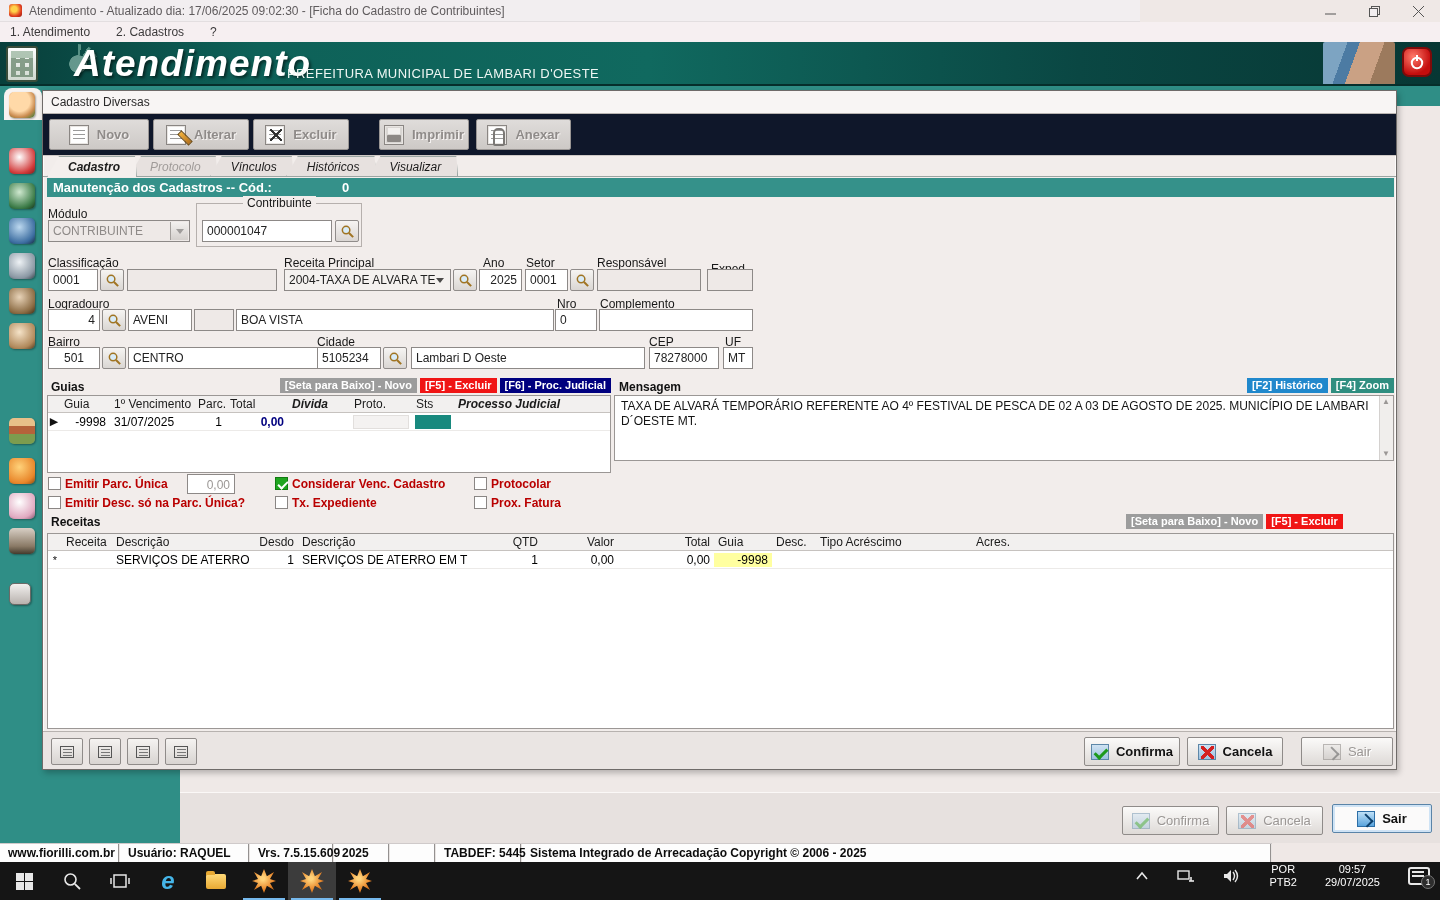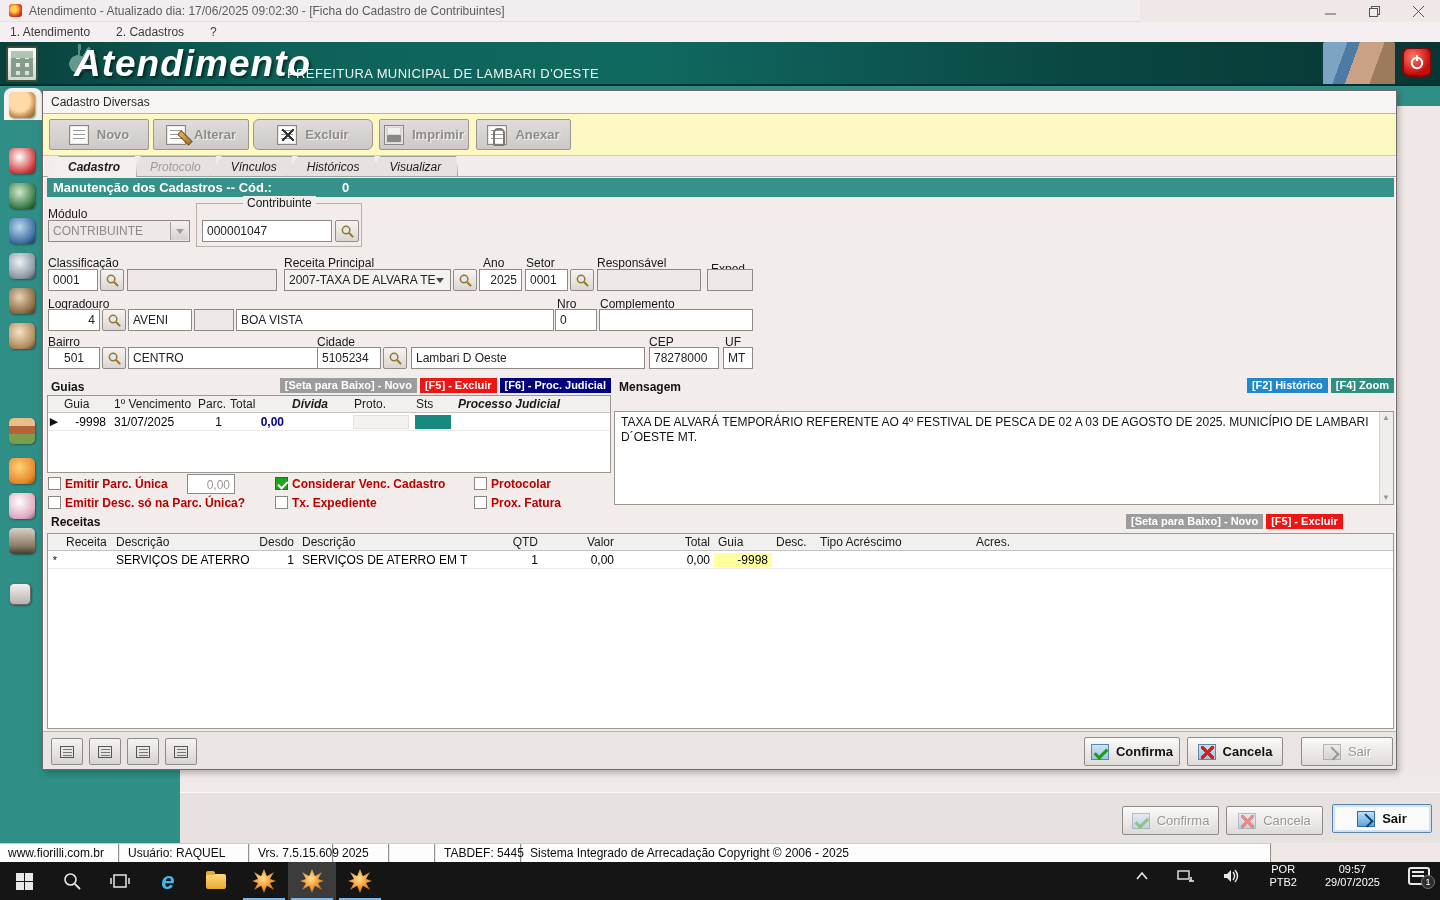--- a/index.html
+++ b/index.html
@@ -65,21 +65,21 @@
   .mdi-strip { position:absolute; left:0; top:22px; width:1260px; height:51px;
     background:#e7e1df; border-top:1px solid #fbf8f7; }
 
   
   .dialog { position:absolute; left:42px; top:4px; width:1355px; height:680px;
     background:#f2edeb; border:1px solid #6f6b69; box-shadow:0 0 0 1px #fdfbfa inset, 2px 3px 6px rgba(0,0,0,.25);
     overflow:hidden; }
   .dlg-title { position:absolute; left:0; top:0; width:100%; height:23px; background:#f8f5f4;
     border-bottom:1px solid #b9b4b1; font-size:12px; color:#2b2a2a; padding:4px 0 0 8px; }
   .toolband { position:absolute; left:0; top:23px; width:100%; height:42px;
-    background:#fef9c3; border-bottom:1px solid #cfc9c6; }
+    background:#0f172a; border-bottom:1px solid #cfc9c6; }
   .tbtn { position:absolute; top:5px; height:31px; background:linear-gradient(#dfdcda,#cdc9c6);
     border:1px solid #9a9694; border-radius:2px; display:flex; align-items:center;
     justify-content:center; gap:8px; font-size:13px; font-weight:bold; color:#8f8b89;
     text-shadow:1px 1px 0 #f6f3f2; }
   .tbico { position:relative; width:20px; height:20px; background:#fefefe; border:1px solid #8a8683;
     box-shadow:inset 0 0 0 1px #e8e5e2; }
   .tbico::before { content:""; position:absolute; left:3px; top:4px; width:12px; height:10px;
     background:repeating-linear-gradient(#9a9a9a 0 1px, transparent 1px 4px); }
   .mod-pencil::after { content:""; position:absolute; right:-3px; bottom:-2px; width:4px;
     height:14px; background:linear-gradient(#f2b23c,#b4701c); transform:rotate(-45deg); border:1px solid #6d4a12; }
@@ -185,21 +185,21 @@
       linear-gradient(-45deg, transparent 40%, #d42020 40% 60%, transparent 60%); }
   .ico-exit { width:18px; height:16px; background:linear-gradient(#e8e6e4,#c9c5c2);
     border:1px solid #8a8683; position:relative; }
   .ico-exit.blue { background:linear-gradient(#bfe0f7,#5aa4dd); border-color:#2d6ea6; }
   .ico-exit::after { content:""; position:absolute; left:3px; top:4px; width:9px; height:7px;
     border-top:2px solid #555; border-right:2px solid #555; transform:rotate(45deg); }
   .ico-exit.blue::after { border-color:#0d3f6b; }
 
   
   .statusbar { position:absolute; left:0; top:843px; width:1272px; height:19px; background:#fdfdfd;
-    border-top:1px solid #cfcaca; display:flex; font-size:12px; font-weight:normal; color:#0c0c0c; }
+    border-top:1px solid #cfcaca; display:flex; font-size:12px; font-weight:bold; color:#0c0c0c; }
   .stseg { border-right:2px groove #e8e4e2; padding:2px 10px 0 8px; white-space:nowrap; }
 
   
   .taskbar { position:absolute; left:0; top:862px; width:1440px; height:38px; background:#151515; }
   .tslot { position:absolute; top:0; width:48px; height:38px; display:flex; align-items:center;
     justify-content:center; }
   .tslot.active { background:#3c3c3c; }
   .underline { position:absolute; bottom:0; left:3px; right:3px; height:2px; background:#76b9ed; }
   .winlogo { width:17px; height:17px; display:grid; grid-template-columns:8px 8px; grid-template-rows:8px 8px; gap:1px; }
   .winlogo div { background:#e8e8e8; }
@@ -303,21 +303,21 @@
 
     <div class="toolband">
       <div class="tbtn" style="left:6px;width:100px;">
         <span class="tbico"></span>
         <span>Novo</span>
       </div>
       <div class="tbtn" style="left:110px;width:96px;">
         <span class="tbico mod-pencil"></span>
         <span>Alterar</span>
       </div>
-      <div class="tbtn" style="left:210px;width:120px;border-radius:6px;">
+      <div class="tbtn" style="left:210px;width:96px;">
         <span class="tbico mod-x"></span>
         <span>Excluir</span>
       </div>
       <div class="tbtn" style="left:336px;width:90px;">
         <span class="tbico mod-print"></span>
         <span>Imprimir</span>
       </div>
       <div class="tbtn" style="left:433px;width:95px;">
         <span class="tbico mod-clip"></span>
         <span>Anexar</span>
@@ -360,21 +360,21 @@
     <div class="fld" style="left:5px;top:178px;width:50px;">0001</div>
     <div class="sbtn" style="left:57px;top:178px;">
       <svg width="15" height="15" viewBox="0 0 16 16">
         <circle cx="6.5" cy="6.5" r="4" fill="#d8ecf8" stroke="#a07422" stroke-width="1.6"></circle>
         <line x1="9.6" y1="9.6" x2="14" y2="14" stroke="#a07422" stroke-width="2.2"></line>
       </svg>
     </div>
     <div class="fld dis" style="left:84px;top:178px;width:150px;"></div>
     <div class="lbl" style="left:241px;top:165px;">Receita Principal</div>
     <div class="fld" style="left:241px;top:178px;width:167px;background:#f4f1ef;">
-      <span>2007-TAXA DE ALVARA TE</span>
+      <span>2004-TAXA DE ALVARA TE</span>
       <span class="selarrow" style="background:none;border-left:none;">
           <span class="tri-down"></span>
         </span>
     </div>
     <div class="sbtn" style="left:410px;top:178px;">
       <svg width="15" height="15" viewBox="0 0 16 16">
         <circle cx="6.5" cy="6.5" r="4" fill="#d8ecf8" stroke="#a07422" stroke-width="1.6"></circle>
         <line x1="9.6" y1="9.6" x2="14" y2="14" stroke="#a07422" stroke-width="2.2"></line>
       </svg>
     </div>
@@ -462,21 +462,21 @@
         <div class="gc">31/07/2025</div>
         <div class="gc r">1</div>
         <div class="gc r totalnavy">0,00</div>
         <div class="gc"></div>
         <div class="protocell"></div>
         <div class="stscell"></div>
         <div class="gc"></div>
       </div>
     </div>
 
-    <div class="msgbox" style="left:571px;top:304px;width:780px;height:94px;margin-top:16px;">
+    <div class="msgbox" style="left:571px;top:304px;width:780px;height:66px;">
       <span>TAXA DE ALVARÁ TEMPORÁRIO REFERENTE AO 4º FESTIVAL DE PESCA DE 02 A 03 DE AGOSTO DE 2025. MUNICÍPIO DE LAMBARI D´OESTE MT.</span>
       <span class="vscroll">
         <span class="varr" style="top:2px;">▲</span>
         <span class="varr" style="bottom:2px;">▼</span>
       </span>
     </div>
 
     <div class="cb" style="left:5px;top:386px;"></div>
     <div class="cblbl" style="left:22px;top:386px;">Emitir Parc. Única</div>
     <div class="fld ralign" style="left:144px;top:383px;width:48px;height:20px;color:#9b9795;">0,00</div>

